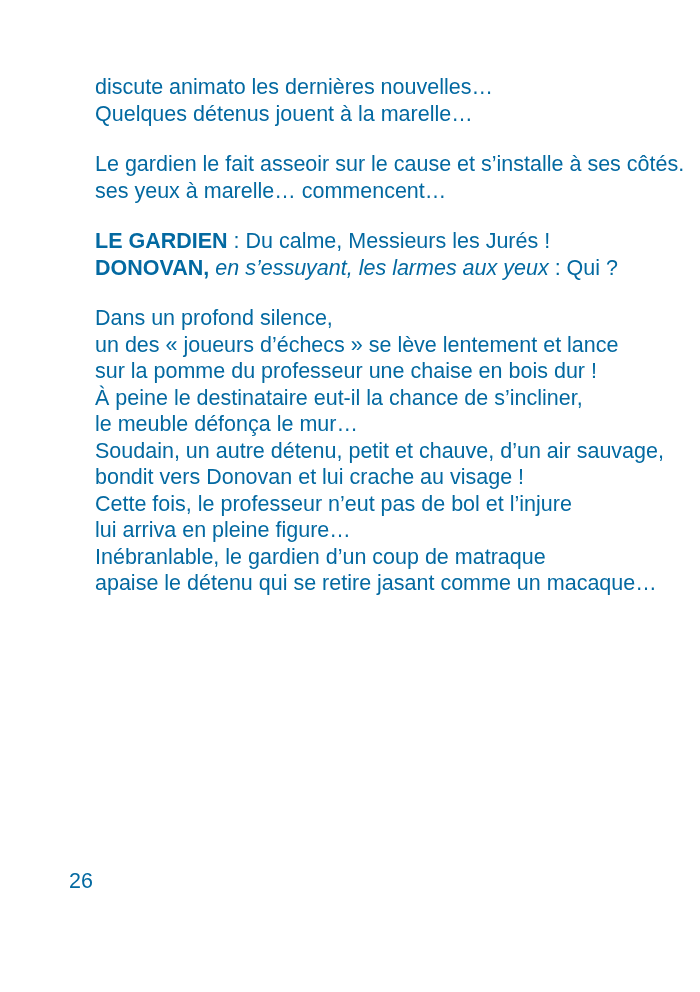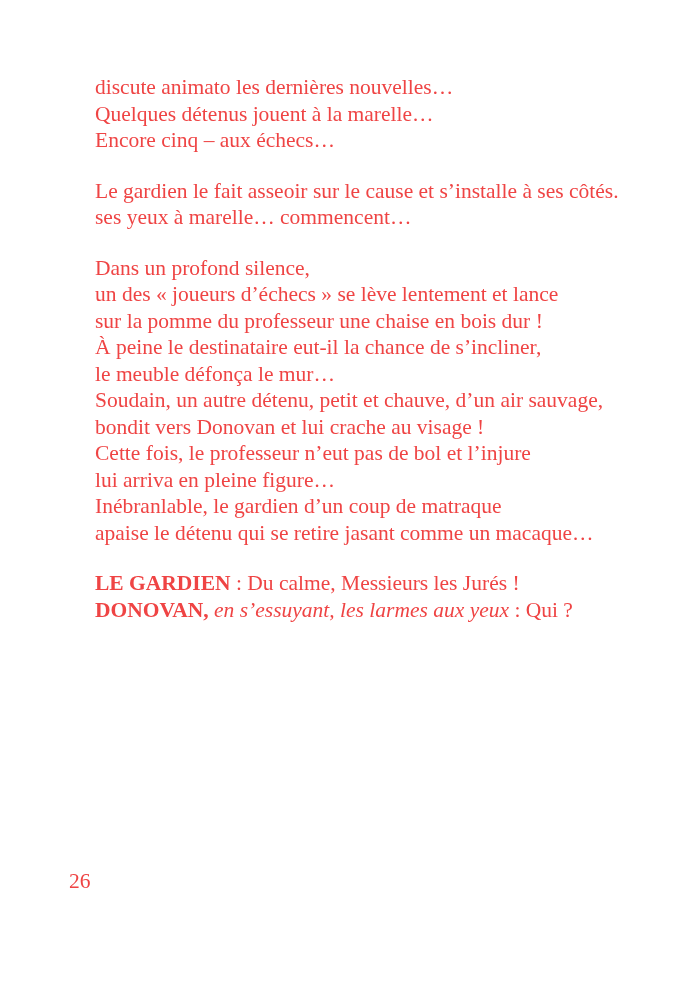--- a/index.html
+++ b/index.html
@@ -6,24 +6,24 @@
     margin: 0;
     padding: 0;
     background: #ffffff;
   }
   .page {
     position: relative;
     width: 700px;
     height: 992px;
     background: #ffffff;
     overflow: hidden;
-    font-family: Liberation Serif, serif;
+    font-family: Liberation Sans, sans-serif;
     font-size: 21.5px;
     line-height: 26.5px;
-    color: #ef4444;
+    color: #0369a1;
   }
   .content {
     position: absolute;
     left: 95px;
     top: 74px;
     width: 570px;
   }
   .stanza {
     margin: 0 0 24px 0;
   }
@@ -45,48 +45,47 @@
 </head>
 <body>
 
 <div class="page">
 
   <div class="content">
 
     <div class="stanza">
       <div class="line">discute animato les dernières nouvelles…</div>
       <div class="line">Quelques détenus jouent à la marelle…</div>
-      <div class="line">Encore cinq – aux échecs…</div>
     </div>
 
     <div class="stanza">
       <div class="line">Le gardien le fait asseoir sur le cause et s’installe à ses côtés.</div>
       <div class="line">ses yeux à marelle… commencent…</div>
+    </div>
+
+    <div class="stanza">
+      <div class="line">
+        <span class="speaker">LE GARDIEN</span><span> : Du calme, Messieurs les Jurés !</span>
+      </div>
+      <div class="line">
+        <span class="speaker">DONOVAN,</span><span class="stage"> en s’essuyant, les larmes aux yeux</span><span> : Qui ?</span>
+      </div>
     </div>
 
     <div class="stanza">
       <div class="line">Dans un profond silence,</div>
       <div class="line">un des « joueurs d’échecs » se lève lentement et lance</div>
       <div class="line">sur la pomme du professeur une chaise en bois dur !</div>
       <div class="line">À peine le destinataire eut-il la chance de s’incliner,</div>
       <div class="line">le meuble défonça le mur…</div>
       <div class="line">Soudain, un autre détenu, petit et chauve, d’un air sauvage,</div>
       <div class="line">bondit vers Donovan et lui crache au visage !</div>
       <div class="line">Cette fois, le professeur n’eut pas de bol et l’injure</div>
       <div class="line">lui arriva en pleine figure…</div>
       <div class="line">Inébranlable, le gardien d’un coup de matraque</div>
       <div class="line">apaise le détenu qui se retire jasant comme un macaque…</div>
     </div>
 
-    <div class="stanza">
-      <div class="line">
-        <span class="speaker">LE GARDIEN</span><span> : Du calme, Messieurs les Jurés !</span>
-      </div>
-      <div class="line">
-        <span class="speaker">DONOVAN,</span><span class="stage"> en s’essuyant, les larmes aux yeux</span><span> : Qui ?</span>
-      </div>
-    </div>
-
   </div>
 
   <div class="page-number">26</div>
 
 </div>
 
 </body></html>

